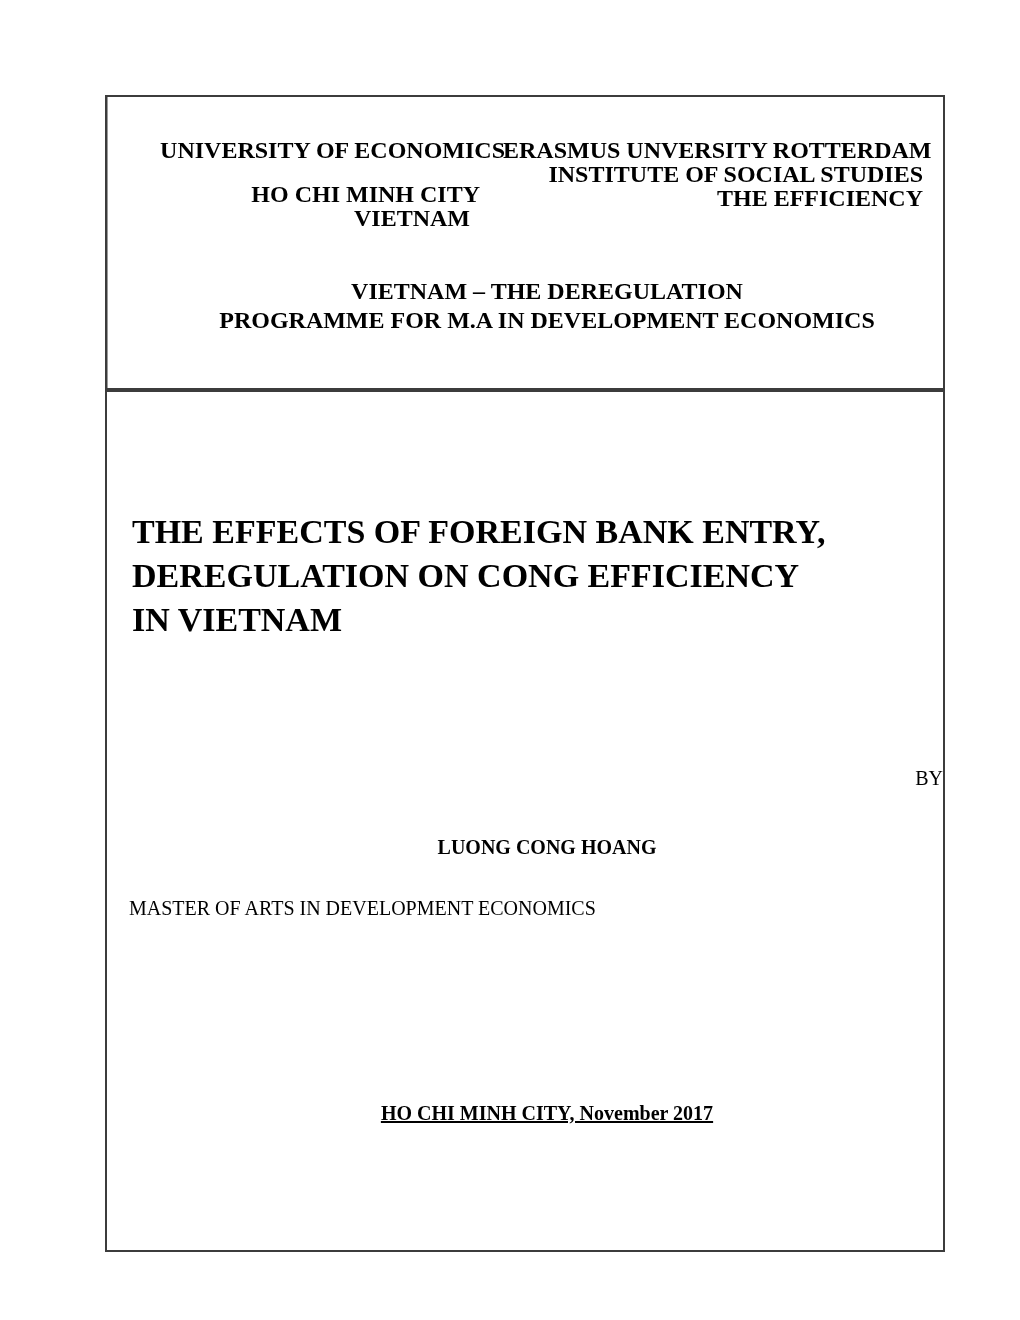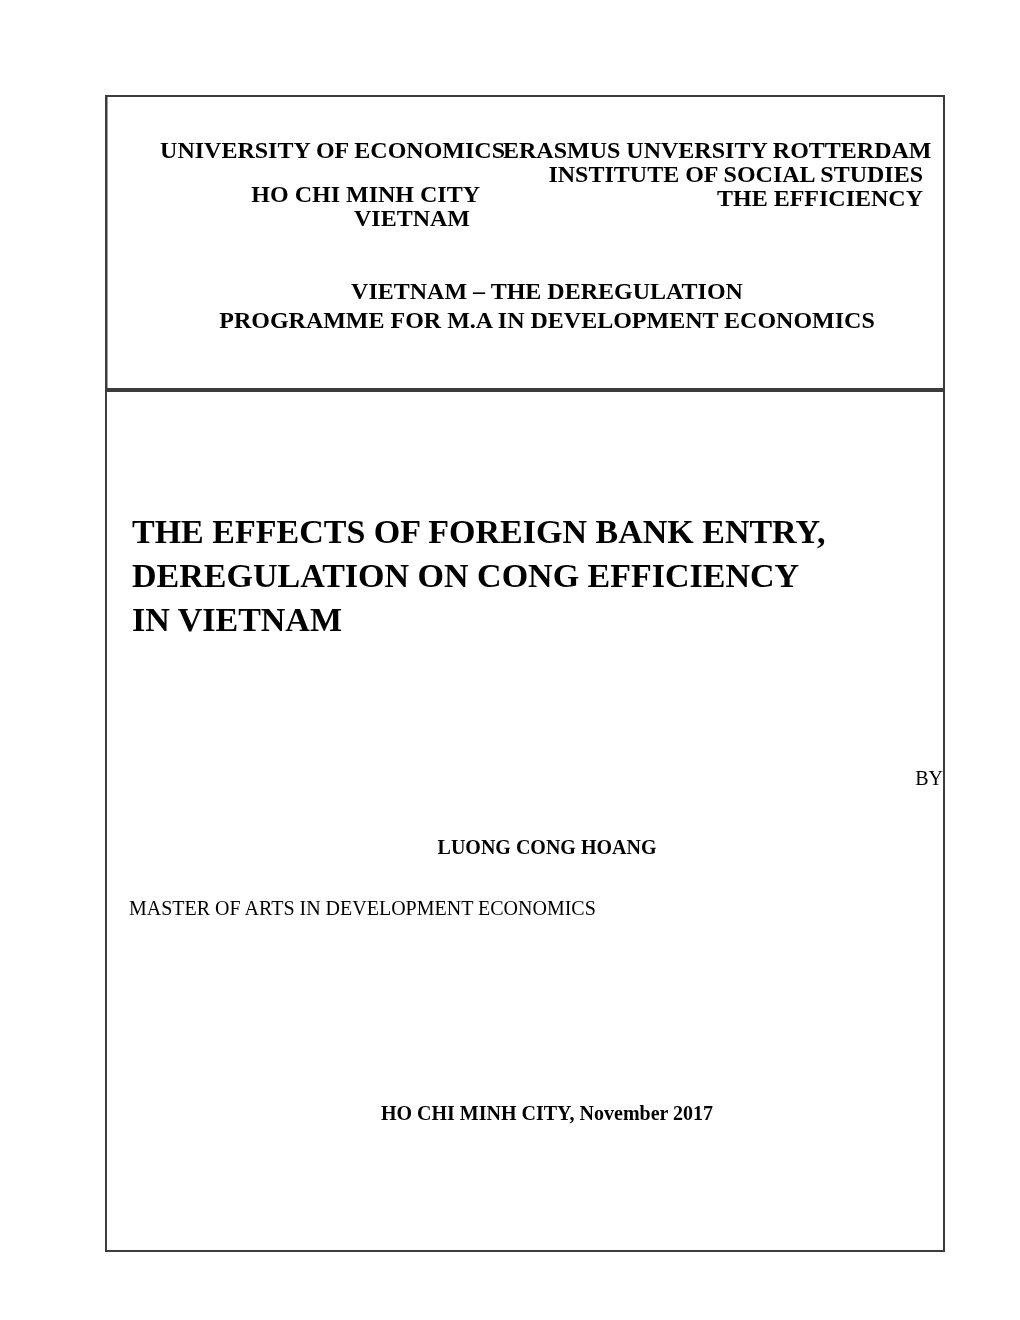--- a/index.html
+++ b/index.html
@@ -108,20 +108,21 @@
   }
   .place-date-line {
     position: absolute;
     top: 709px;
     left: 22px;
     width: 100%;
     text-align: center;
     font-weight: bold;
     font-size: 20px;
     line-height: 25px;
+    text-decoration: underline;
   }
 </style>
 </head>
 <body>
 
 <div class="page">
 
   <div class="box box-header">
 
     <div class="inst inst-left">

